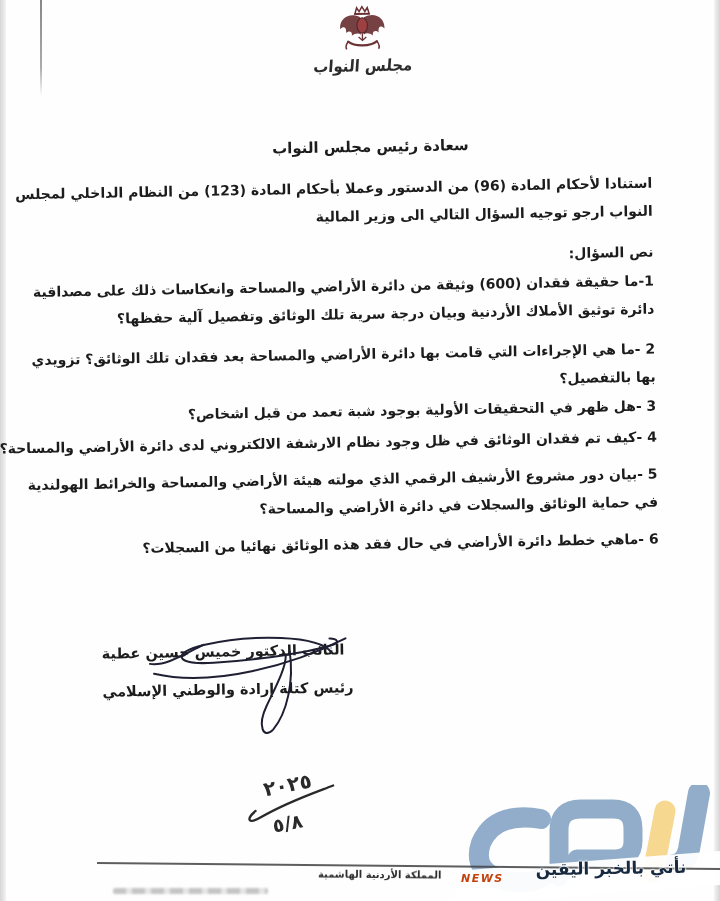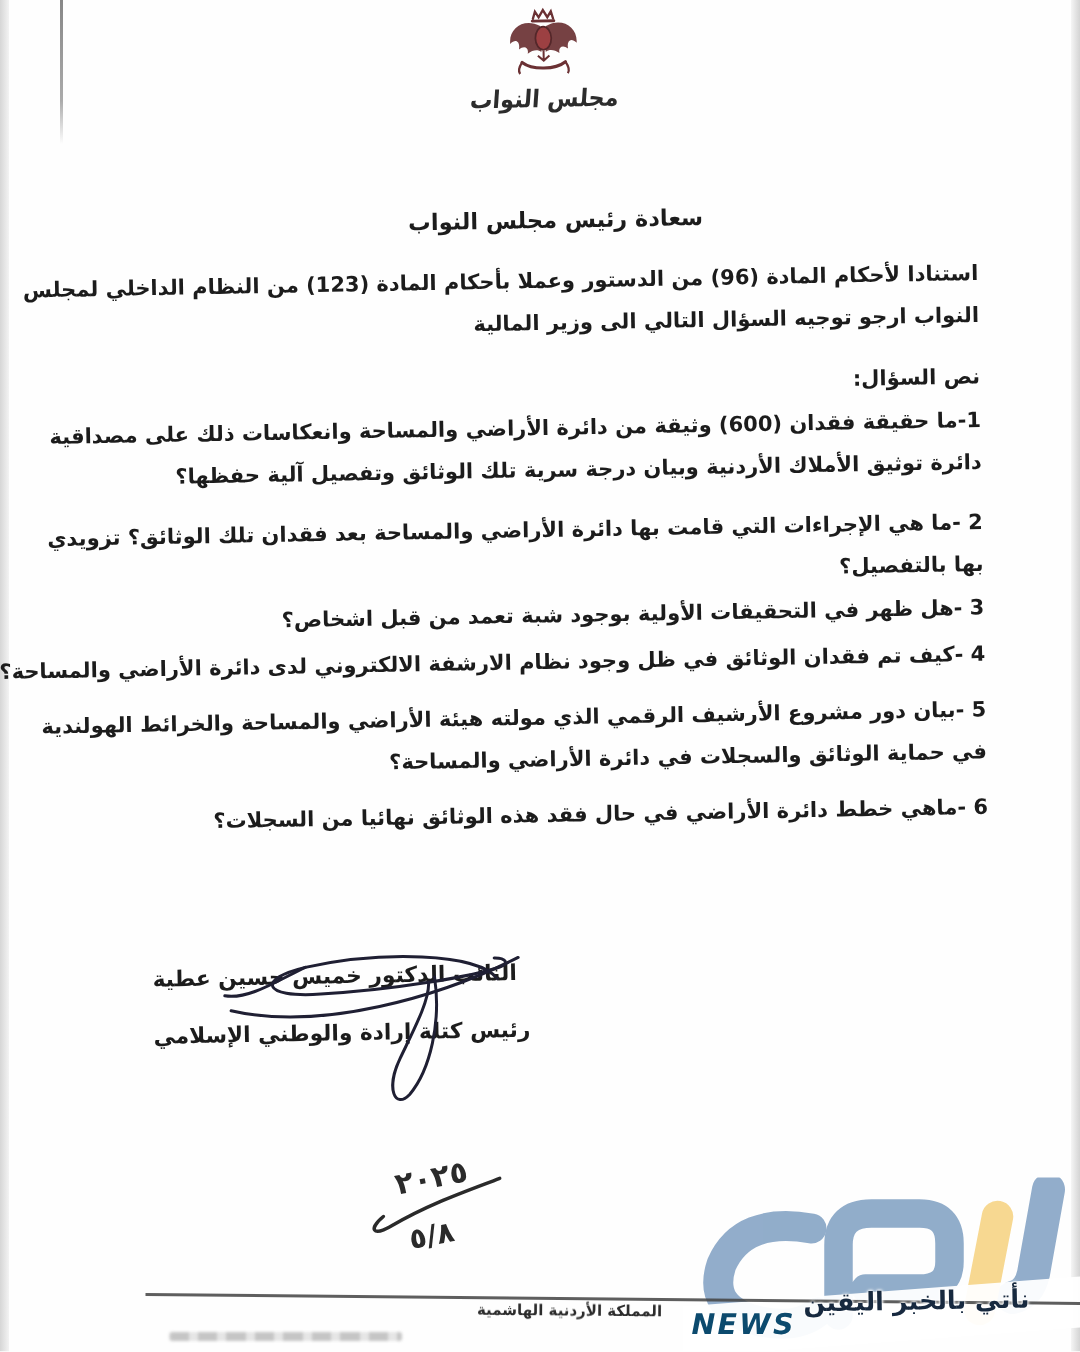--- a/index.html
+++ b/index.html
@@ -54,21 +54,21 @@
     border-radius:2px;opacity:.75;filter:blur(1px);
     background:repeating-linear-gradient(90deg,#b3b3b3 0 13px,#dedede 13px 19px);}
 
   
   .wm-logo{position:absolute;left:455px;top:785px;width:265px;height:116px;}
   .wm-tagline{position:absolute;left:518px;top:858px;width:186px;text-align:center;
     direction:rtl;font-weight:bold;font-size:17px;color:#17293f;white-space:nowrap;
     transform:rotate(-1deg);
     text-shadow:0 0 2px #fff,0 0 2px #fff,0 0 3px #fff;}
   .wm-news{position:absolute;left:461px;top:872px;font-style:italic;font-weight:bold;
-    font-size:19px;letter-spacing:1.5px;color:#0c4a6e;
+    font-size:11px;letter-spacing:1.5px;color:#c2410c;
     text-shadow:0 0 2px #fff,0 0 2px #fff;}
 </style>
 </head>
 <body>
 
 <div class="edge-left"></div>
 <div class="edge-right"></div>
 <div class="fold-line"></div>
 
 <div class="doc">

